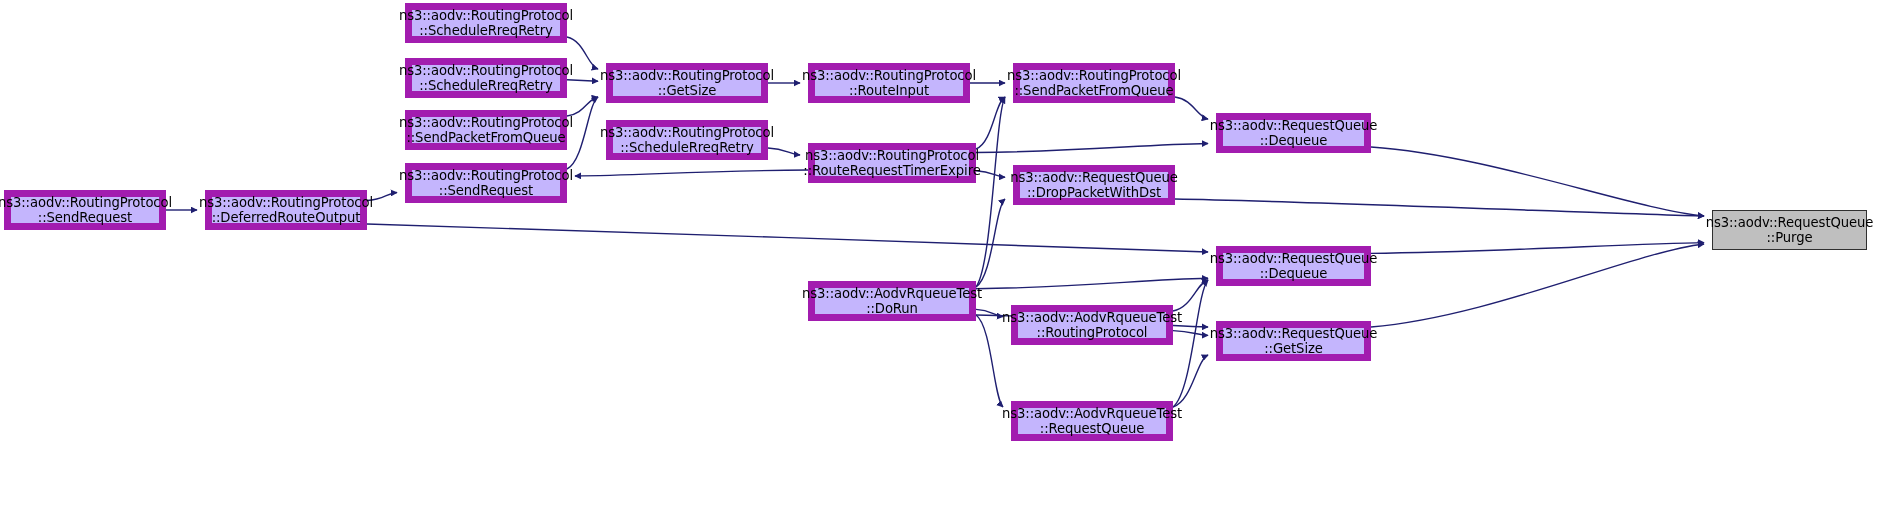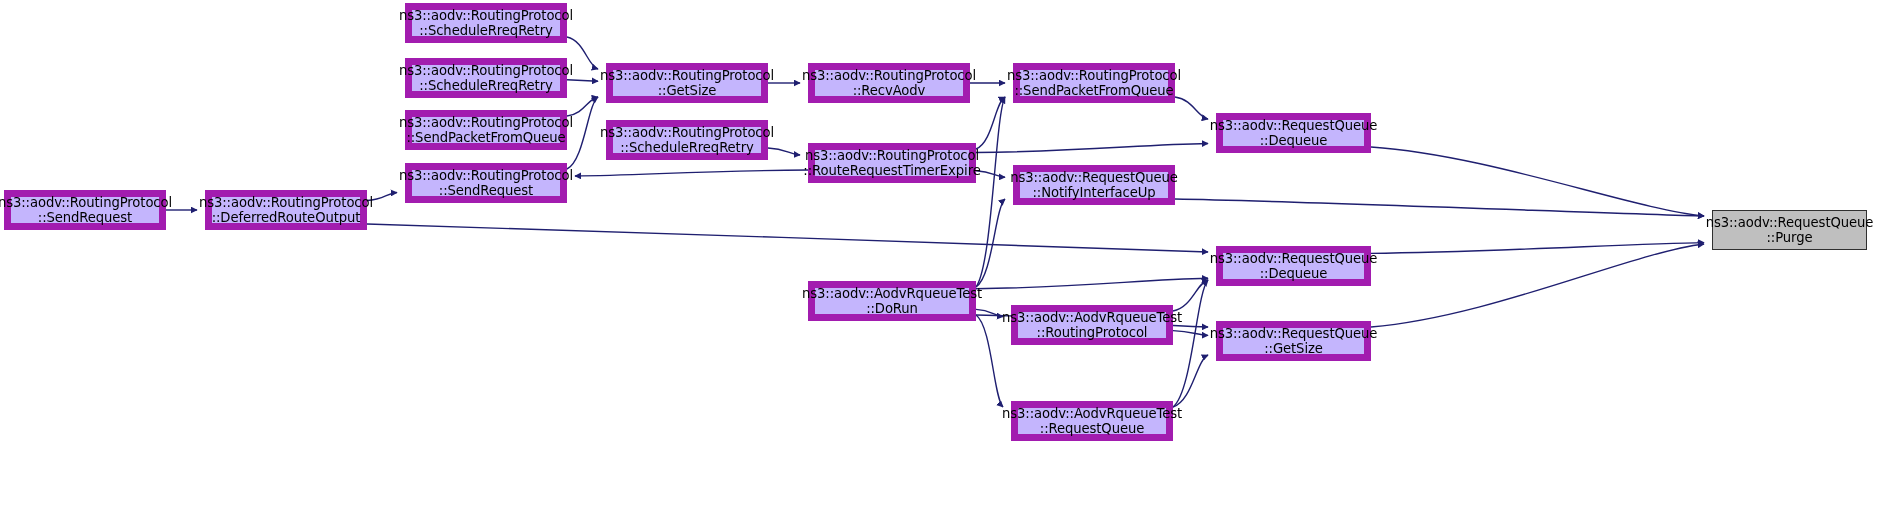--- a/index.html
+++ b/index.html
@@ -87,24 +87,24 @@
       <path d="M 1173 407 C 1192.35 400.76, 1196.39 360.2, 1208 355" fill="none" stroke="#1f1f70" stroke-width="1.4" marker-end="url(#ah)"></path>
       <path d="M 1173 407 C 1192.35 391.76, 1196.39 292.7, 1208 280" fill="none" stroke="#1f1f70" stroke-width="1.4" marker-end="url(#ah)"></path>
     </svg>
   <div id="nodes-layer">
       <div class="node" style="left: 405px; top: 3px; width: 162px; height: 40px;"><span class="ln">ns3::aodv::RoutingProtocol</span><span class="ln">::ScheduleRreqRetry</span></div>
       <div class="node" style="left: 405px; top: 58px; width: 162px; height: 40px;"><span class="ln">ns3::aodv::RoutingProtocol</span><span class="ln">::ScheduleRreqRetry</span></div>
       <div class="node" style="left: 405px; top: 110px; width: 162px; height: 40px;"><span class="ln">ns3::aodv::RoutingProtocol</span><span class="ln">::SendPacketFromQueue</span></div>
       <div class="node" style="left: 405px; top: 163px; width: 162px; height: 40px;"><span class="ln">ns3::aodv::RoutingProtocol</span><span class="ln">::SendRequest</span></div>
       <div class="node" style="left: 606px; top: 63px; width: 162px; height: 40px;"><span class="ln">ns3::aodv::RoutingProtocol</span><span class="ln">::GetSize</span></div>
       <div class="node" style="left: 606px; top: 120px; width: 162px; height: 40px;"><span class="ln">ns3::aodv::RoutingProtocol</span><span class="ln">::ScheduleRreqRetry</span></div>
-      <div class="node" style="left: 808px; top: 63px; width: 162px; height: 40px;"><span class="ln">ns3::aodv::RoutingProtocol</span><span class="ln">::RecvAodv</span></div>
+      <div class="node" style="left: 808px; top: 63px; width: 162px; height: 40px;"><span class="ln">ns3::aodv::RoutingProtocol</span><span class="ln">::RouteInput</span></div>
       <div class="node" style="left: 808px; top: 143px; width: 168px; height: 40px;"><span class="ln">ns3::aodv::RoutingProtocol</span><span class="ln">::RouteRequestTimerExpire</span></div>
       <div class="node" style="left: 1013px; top: 63px; width: 162px; height: 40px;"><span class="ln">ns3::aodv::RoutingProtocol</span><span class="ln">::SendPacketFromQueue</span></div>
-      <div class="node" style="left: 1013px; top: 165px; width: 162px; height: 40px;"><span class="ln">ns3::aodv::RequestQueue</span><span class="ln">::NotifyInterfaceUp</span></div>
+      <div class="node" style="left: 1013px; top: 165px; width: 162px; height: 40px;"><span class="ln">ns3::aodv::RequestQueue</span><span class="ln">::DropPacketWithDst</span></div>
       <div class="node" style="left: 1216px; top: 113px; width: 155px; height: 40px;"><span class="ln">ns3::aodv::RequestQueue</span><span class="ln">::Dequeue</span></div>
       <div class="node" style="left: 4px; top: 190px; width: 162px; height: 40px;"><span class="ln">ns3::aodv::RoutingProtocol</span><span class="ln">::SendRequest</span></div>
       <div class="node" style="left: 205px; top: 190px; width: 162px; height: 40px;"><span class="ln">ns3::aodv::RoutingProtocol</span><span class="ln">::DeferredRouteOutput</span></div>
       <div class="node highlight" style="left: 1712px; top: 210px; width: 155px; height: 40px;"><span class="ln">ns3::aodv::RequestQueue</span><span class="ln">::Purge</span></div>
       <div class="node" style="left: 1216px; top: 246px; width: 155px; height: 40px;"><span class="ln">ns3::aodv::RequestQueue</span><span class="ln">::Dequeue</span></div>
       <div class="node" style="left: 808px; top: 281px; width: 168px; height: 40px;"><span class="ln">ns3::aodv::AodvRqueueTest</span><span class="ln">::DoRun</span></div>
       <div class="node" style="left: 1011px; top: 305px; width: 162px; height: 40px;"><span class="ln">ns3::aodv::AodvRqueueTest</span><span class="ln">::RoutingProtocol</span></div>
       <div class="node" style="left: 1216px; top: 321px; width: 155px; height: 40px;"><span class="ln">ns3::aodv::RequestQueue</span><span class="ln">::GetSize</span></div>
       <div class="node" style="left: 1011px; top: 401px; width: 162px; height: 40px;"><span class="ln">ns3::aodv::AodvRqueueTest</span><span class="ln">::RequestQueue</span></div>
     </div>

